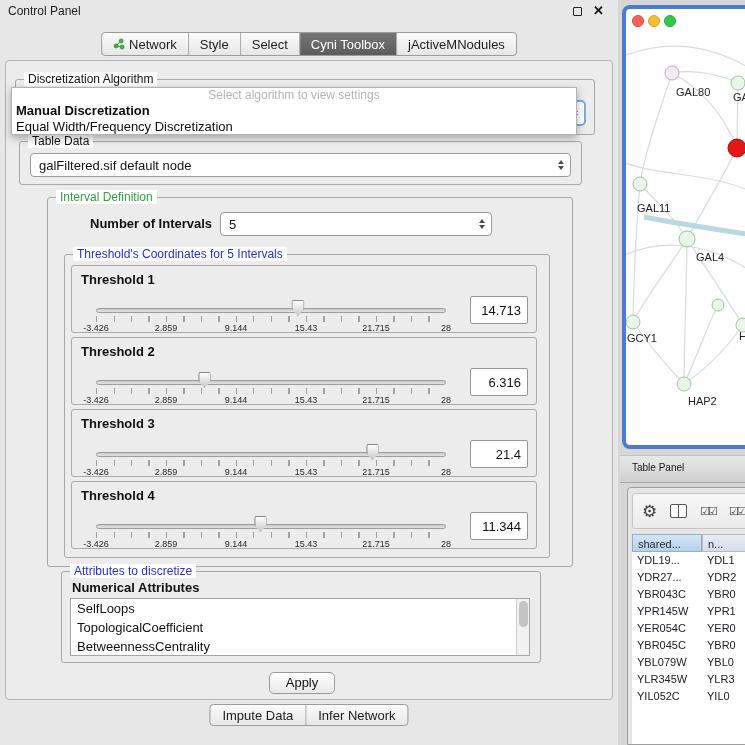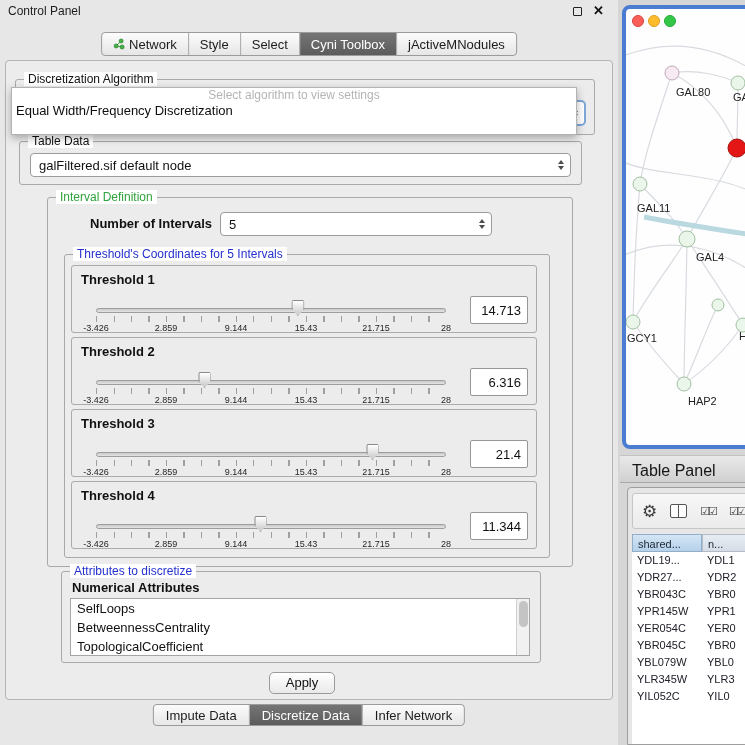--- a/index.html
+++ b/index.html
@@ -90,21 +90,21 @@
   .light.yellow { background:#fdbc2e; border:1px solid #dda022; }
   .light.green { background:#33c748; border:1px solid #24a839; }
   #net-svg { position:absolute; left:0; top:0; width:132px; height:436px; }
   .net-edge { fill:none; stroke:#d7dbe0; stroke-width:1.2; }
   .net-edge.thick { stroke:#b9d8e0; stroke-width:5; }
   .net-label { font-family:"Liberation Sans",sans-serif; font-size:11px; fill:#222; }
 
   
   .tp-bar { position:absolute; left:620px; top:455px; width:130px; height:28px;
             background:linear-gradient(#e9e9e9,#d0d0d0); border-top:1px solid #c2c2c2; border-bottom:1px solid #a8a8a8; }
-  .tp-bar .tp-title { position:absolute; left:12px; top:6px; font-size:16px; color:#161616; }
+  .tp-bar .tp-title { position:absolute; left:12px; top:6px; font-size:10px; color:#161616; }
   .tp-window { position:absolute; left:627px; top:487px; width:130px; height:258px; background:#e6e6e6; border:1px solid #9e9e9e; border-radius:4px 0 0 0; }
   .tp-toolbar { position:absolute; left:4px; top:5px; width:130px; height:36px; background:linear-gradient(#f7f7f7,#ebebeb);
                 border:1px solid #c6c6c6; border-radius:3px; display:flex; align-items:center; gap:13px; padding-left:9px; }
   .gear { font-size:17px; color:#3c3c3c; cursor:pointer; }
   .cols-icon { width:17px; height:14px; border:1.5px solid #555; border-radius:2px; background:linear-gradient(to right,#fff 0,#fff 7px,#555 7px,#555 8.5px,#fff 8.5px); cursor:pointer; }
   .checks { font-size:11px; color:#333; letter-spacing:-2px; cursor:pointer; white-space:nowrap; }
   .tp-header { position:absolute; left:4px; top:46px; height:18px; display:flex; }
   .tp-hcell { font-size:11px; color:#1c2733; line-height:16px; padding:1px 5px; border:1px solid #92aec9; white-space:nowrap; overflow:hidden; cursor:pointer; }
   .tp-hcell.c1 { width:70px; background:linear-gradient(#d3e5f5,#b5d1ea); }
   .tp-hcell.c2 { width:60px; background:linear-gradient(#e8edf3,#d6dde6); border-color:#b3bcc6; }
@@ -162,20 +162,21 @@
         <div class="algo-combo">
           <span class="stepper">
               <span class="tri-up"></span>
               <span class="tri-down"></span>
             </span>
         </div>
       </div>
 
       <div class="algo-popup">
         <div class="popup-placeholder">Select algorithm to view settings</div>
+        <div class="popup-item bold">Manual Discretization</div>
         <div class="popup-item">Equal Width/Frequency Discretization</div>
       </div>
 
       <div class="group tabledata-group">
         <span class="group-label">Table Data</span>
         <div class="combo tabledata-combo">
           <span class="combo-text">galFiltered.sif default node</span>
           <span class="stepper">
               <span class="tri-up"></span>
               <span class="tri-down"></span>
@@ -270,37 +271,34 @@
             <input class="thr-value" value="11.344" style="">
           </div>
         </div>
       </div>
 
       <div class="group attr-group">
         <span class="group-label blue">Attributes to discretize</span>
         <span class="attr-title">Numerical Attributes</span>
         <div class="attr-list">
           <div class="attr-item">SelfLoops</div>
+          <div class="attr-item">TopologicalCoefficient</div>
           <div class="attr-item">BetweennessCentrality</div>
-          <div class="attr-item">TopologicalCoefficient</div>
           <div class="vscroll">
               <div class="vthumb"></div>
             </div>
         </div>
       </div>
 
       <div class="apply-btn">Apply</div>
     </div>
 
     <div class="bottom-tabs">
       <div class="btab">
         <span>Impute Data</span>
-      </div>
-      <div class="btab selected">
-        <span>Discretize Data</span>
       </div>
       <div class="btab">
         <span>Infer Network</span>
       </div>
     </div>
   </div>
 
   <div class="net-window">
     <div class="traffic">
       <div class="light red"></div>

